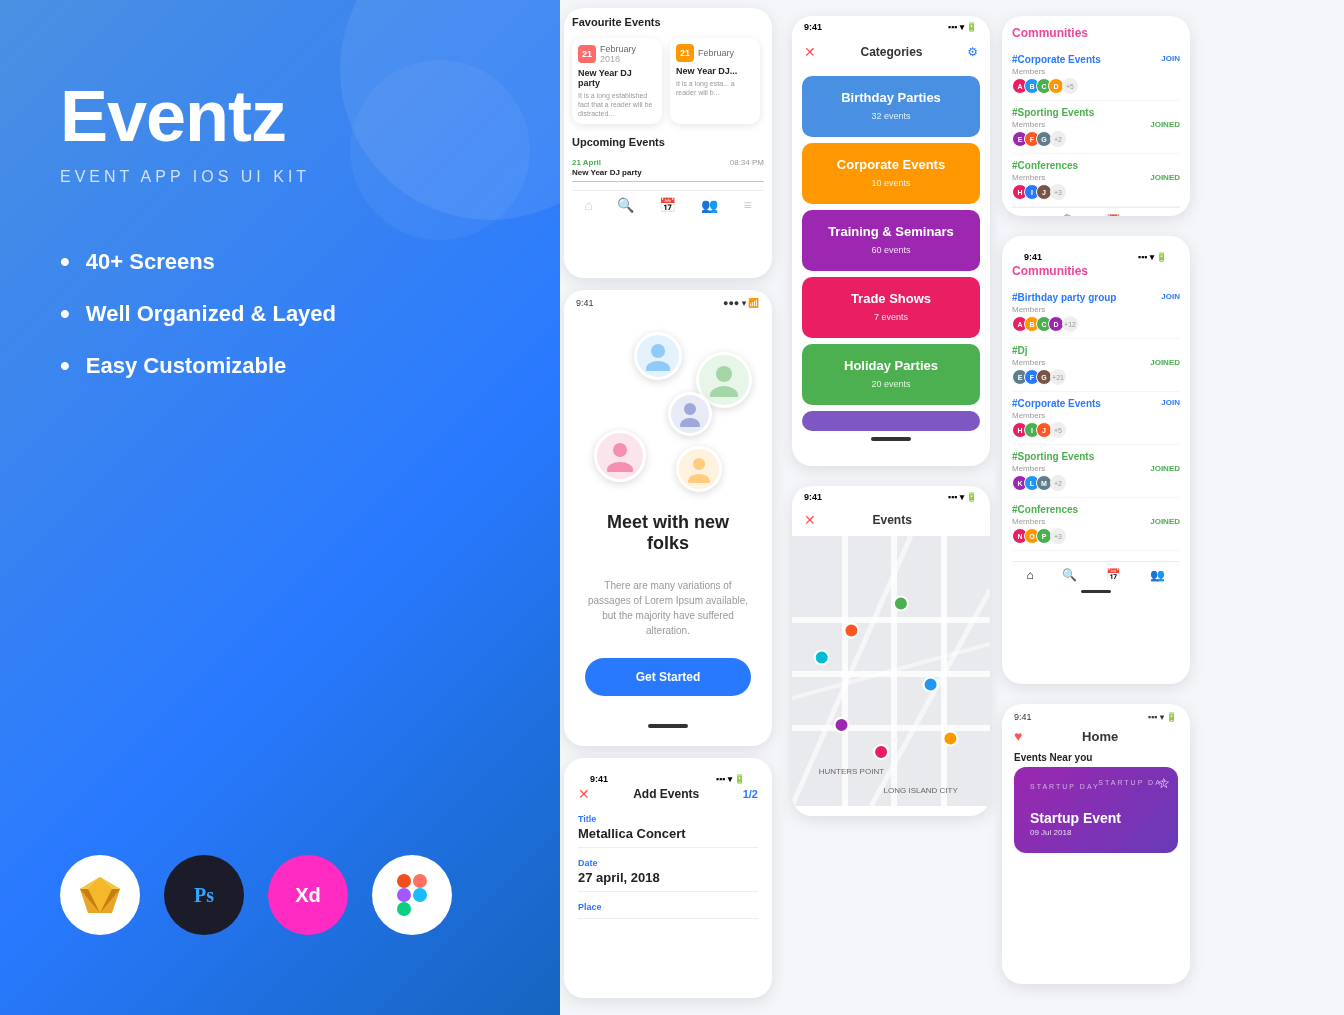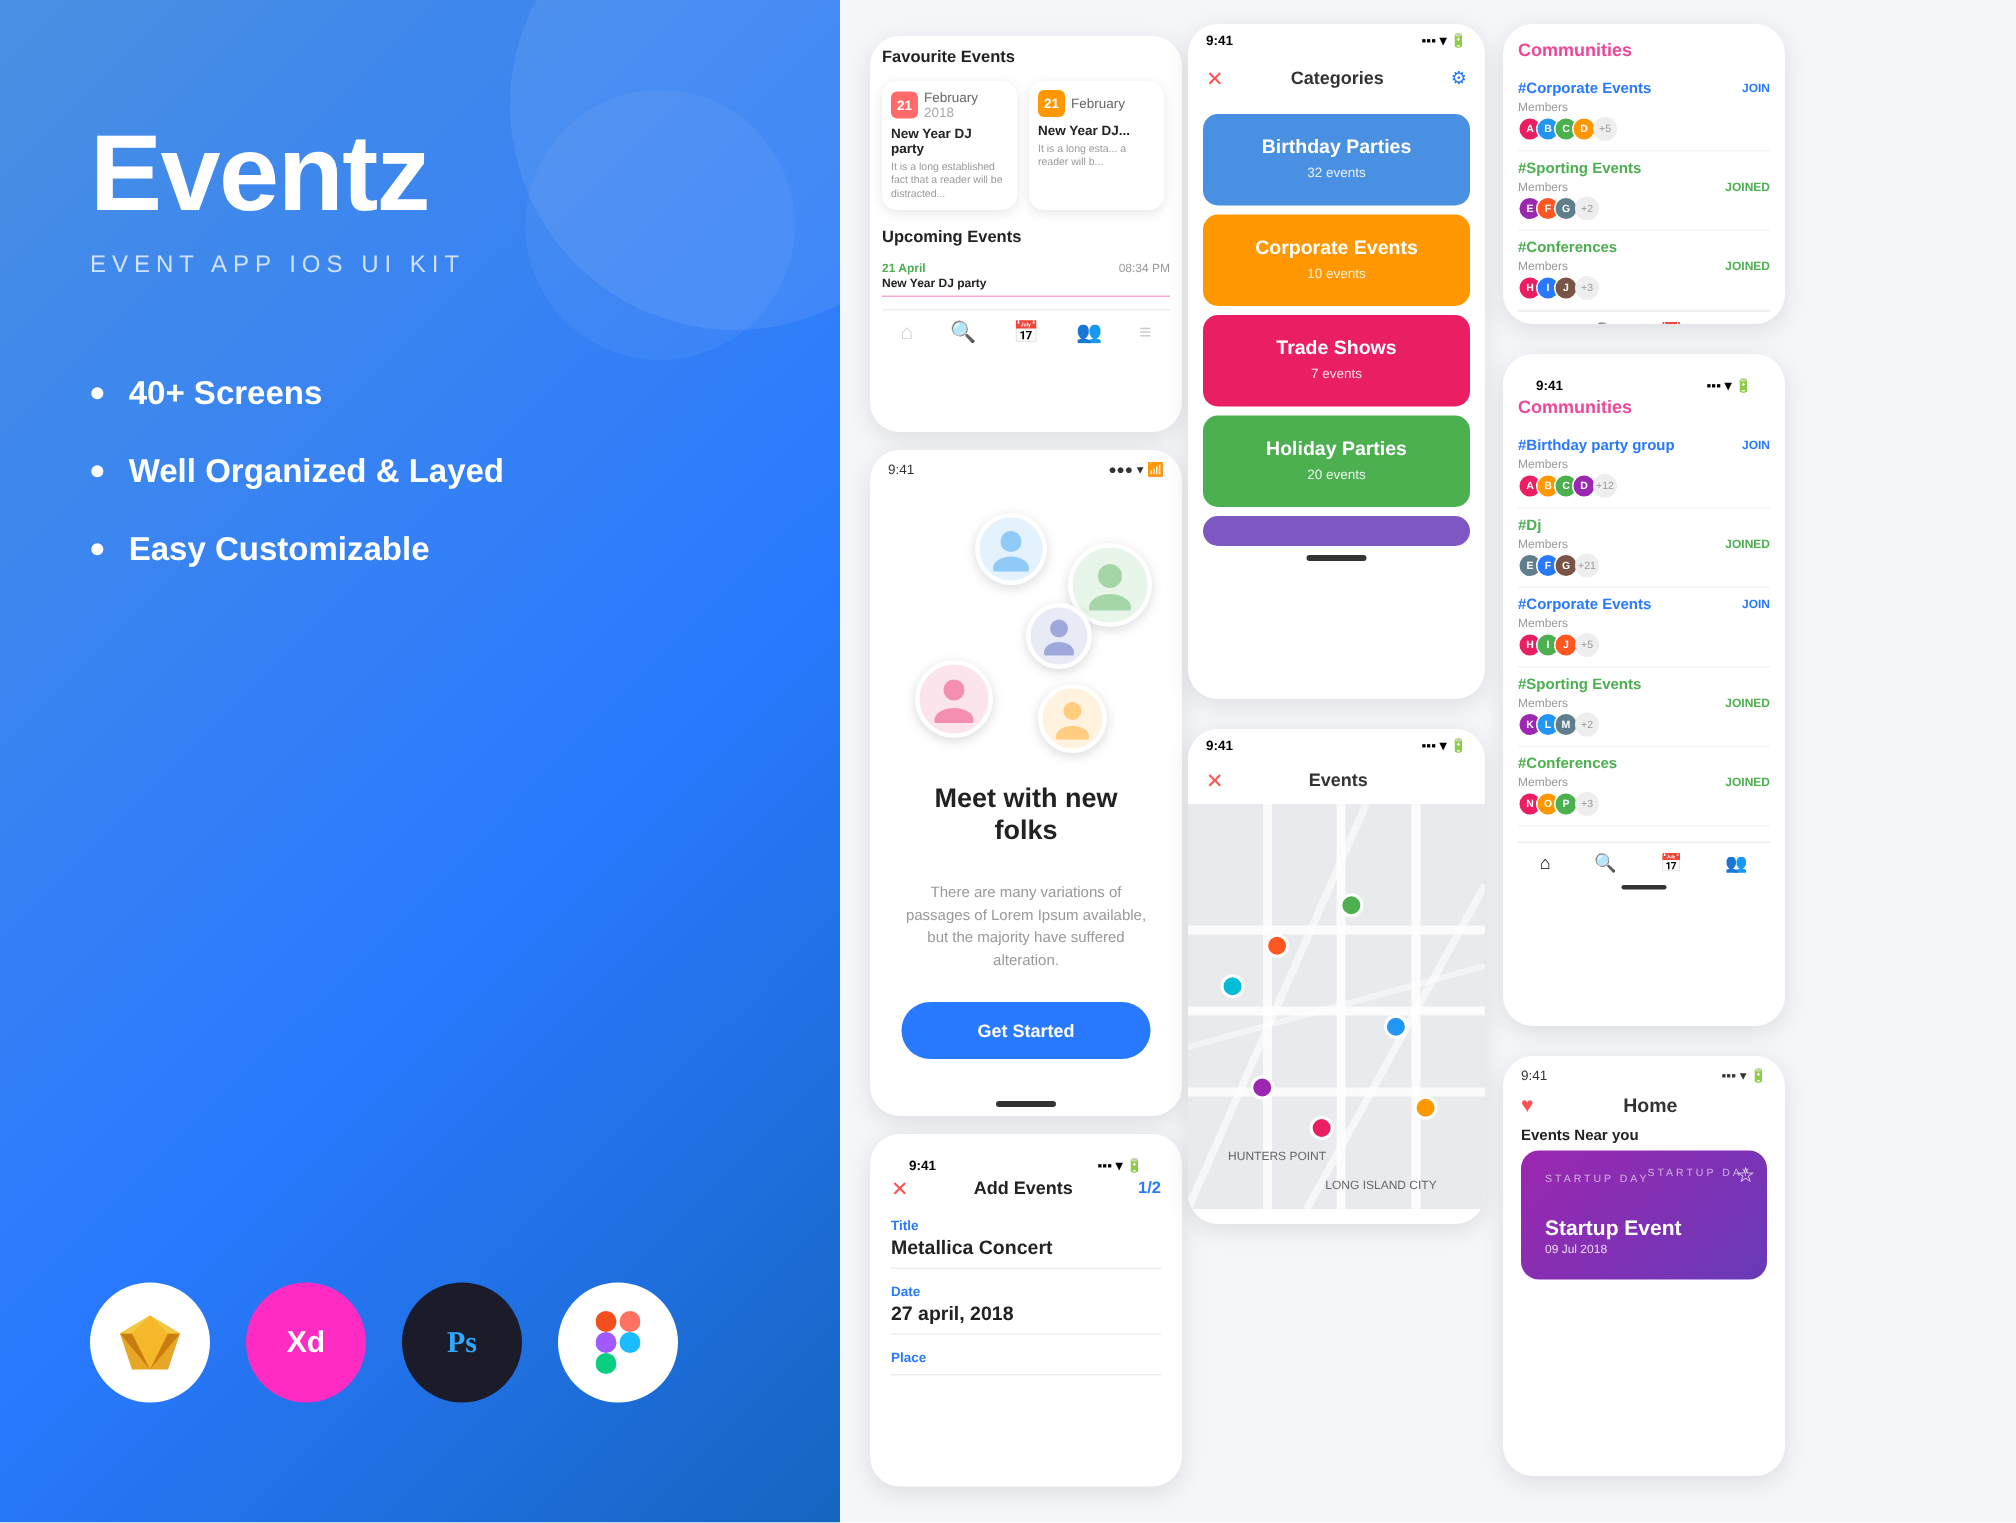--- a/index.html
+++ b/index.html
@@ -111,21 +111,21 @@
 
     
     .phone-col {
       display: flex;
       flex-direction: column;
       gap: 12px;
       padding: 8px;
     }
 
     
-    .col1 { width: 216px; padding: 16px; }
+    .col1 { width: 216px; padding: 0; }
 
     
     .phone1 {
       width: 208px;
       height: 270px;
       margin: 8px 4px 0 4px;
       border-radius: 20px;
       background: #fff;
       box-shadow: 0 4px 16px rgba(0,0,0,0.1);
       overflow: hidden;
@@ -464,26 +464,26 @@
       <svg width="44" height="40" viewBox="0 0 44 40">
         <polygon points="22,2 42,14 34,38 10,38 2,14" fill="#E8A626"></polygon>
         <polygon points="22,2 10,14 22,38 34,14" fill="#FBC02D" opacity="0.7"></polygon>
         <polygon points="2,14 10,14 22,38" fill="#C97D0E"></polygon>
         <polygon points="42,14 34,14 22,38" fill="#C97D0E"></polygon>
         <polygon points="22,2 10,14 2,14" fill="#F5C842"></polygon>
         <polygon points="22,2 34,14 42,14" fill="#F5C842"></polygon>
       </svg>
     </div>
 
+    <div class="tool-icon tool-ps">
+      <span style="color:#31A8FF;font-size:20px;font-weight:900;font-family:serif;">Ps</span>
+    </div>
+
     <div class="tool-icon tool-xd">
       <span style="color:#fff;font-size:20px;font-weight:900;">Xd</span>
-    </div>
-
-    <div class="tool-icon tool-ps">
-      <span style="color:#31A8FF;font-size:20px;font-weight:900;font-family:serif;">Ps</span>
     </div>
 
     <div class="tool-icon tool-sketch">
       <svg width="30" height="42" viewBox="0 0 30 42">
         <rect x="0" y="0" width="14" height="14" rx="7" fill="#F24E1E"></rect>
         <rect x="16" y="0" width="14" height="14" rx="7" fill="#FF7262"></rect>
         <rect x="0" y="14" width="14" height="14" rx="7" fill="#A259FF"></rect>
         <rect x="0" y="28" width="14" height="14" rx="7" fill="#0ACF83"></rect>
         <circle cx="23" cy="21" r="7" fill="#1ABCFE"></circle>
       </svg>
@@ -621,20 +621,24 @@
         <span class="cat-title">Categories</span>
         <span class="cat-filter">⚙</span>
       </div>
       <div class="cat-item cat-blue">
         <h4>Birthday Parties</h4>
         <span>32 events</span>
       </div>
       <div class="cat-item cat-orange">
         <h4>Corporate Events</h4>
         <span>10 events</span>
+      </div>
+      <div class="cat-item cat-purple">
+        <h4>Training &amp; Seminars</h4>
+        <span>60 events</span>
       </div>
       <div class="cat-item cat-pink">
         <h4>Trade Shows</h4>
         <span>7 events</span>
       </div>
       <div class="cat-item cat-green">
         <h4>Holiday Parties</h4>
         <span>20 events</span>
       </div>
       <div class="cat-item cat-violet" style="height:20px;padding:4px 16px;"></div>

